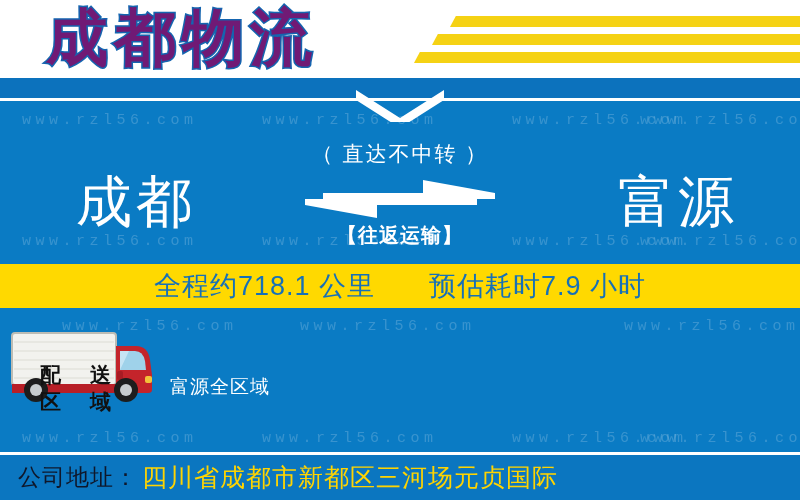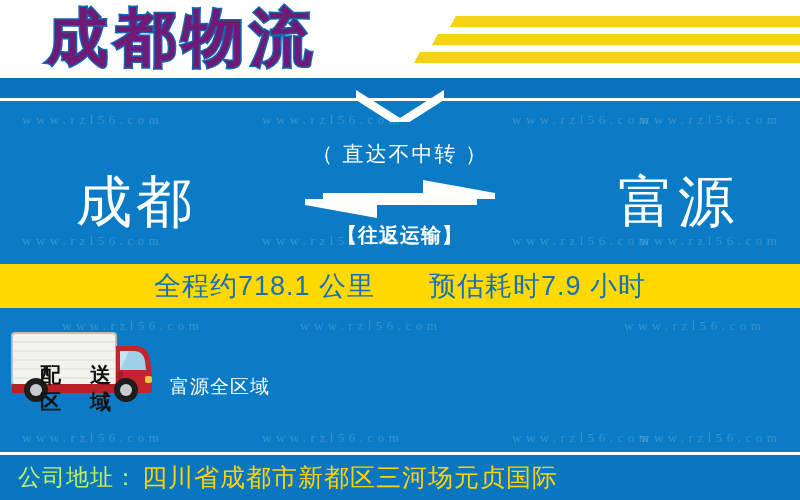--- a/index.html
+++ b/index.html
@@ -83,28 +83,28 @@
   .coverage{
     position:absolute;left:170px;top:66px;color:#ffffff;font-size:19px;letter-spacing:1px;white-space:nowrap;
   }
 
   
   .addr-sep{position:absolute;left:0;top:452px;width:800px;height:3px;background:#ffffff;}
   .addr-bar{
     position:absolute;left:0;top:455px;width:800px;height:45px;background:#0b76c0;
     display:flex;align-items:center;
   }
-  .addr-label{margin-left:18px;color:#bef264;font-size:23px;letter-spacing:1px;white-space:nowrap;}
+  .addr-label{margin-left:18px;color:#0f172a;font-size:23px;letter-spacing:1px;white-space:nowrap;}
   .addr-value{margin-left:4px;color:#ffd400;font-size:25px;letter-spacing:1px;white-space:nowrap;}
 
   
   .wm{
     position:absolute;color:rgba(255,255,255,0.19);
-    font-size:13px;letter-spacing:4.5px;white-space:nowrap;pointer-events:none;
-    font-family:Liberation Serif, serif;
+    font-size:15px;letter-spacing:4.5px;white-space:nowrap;pointer-events:none;
+    font-family:Liberation Mono, monospace;
   }
 </style>
 </head>
 <body>
 
 <div class="banner">
 
   <div class="header">
     <div class="brand-title">成都物流</div>
     <div class="stripes">

